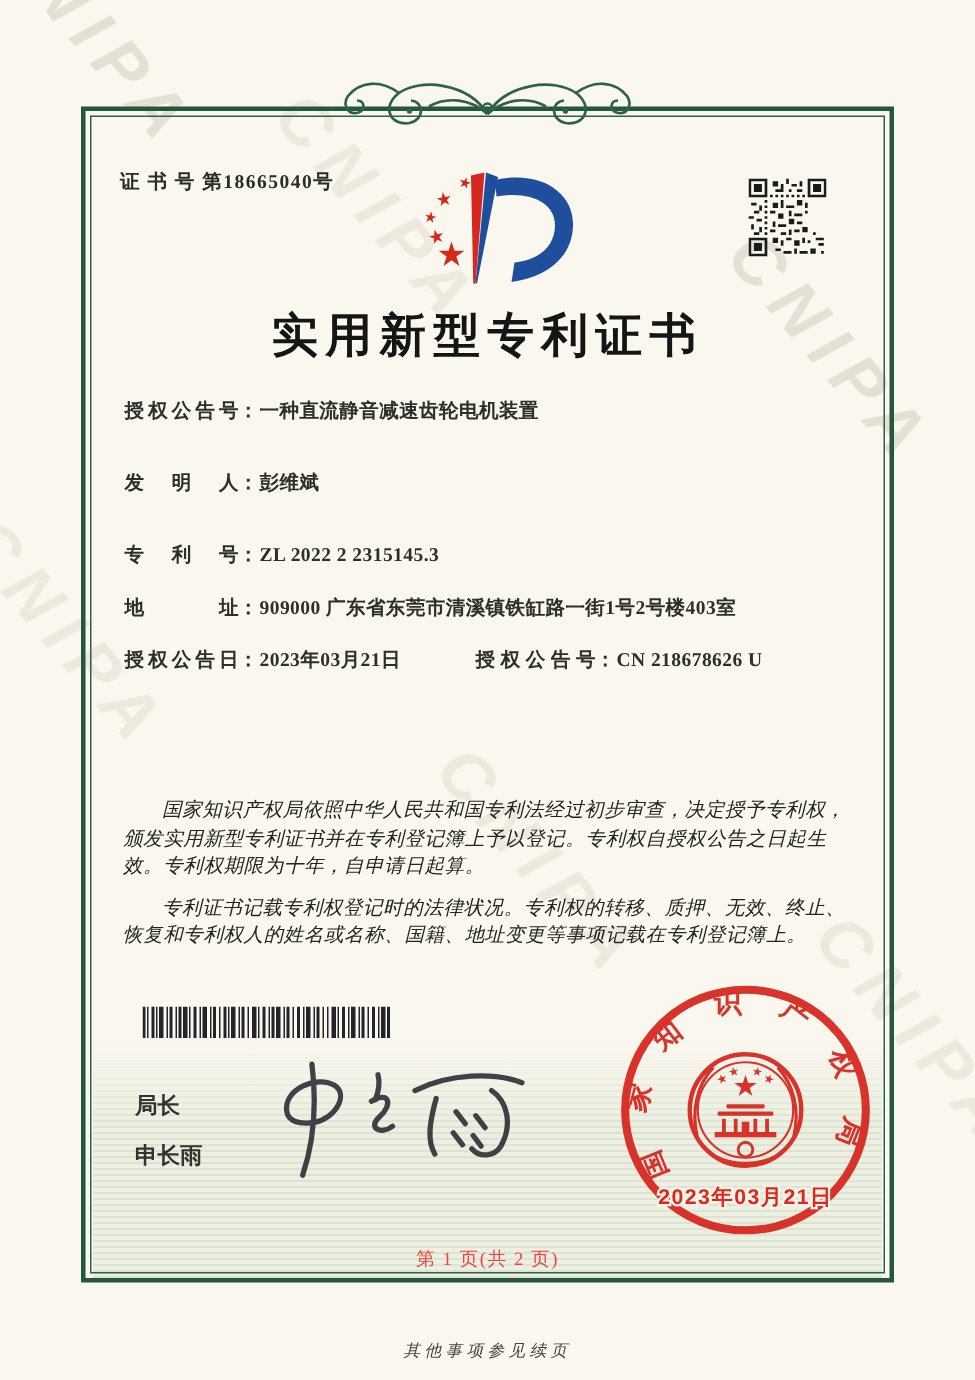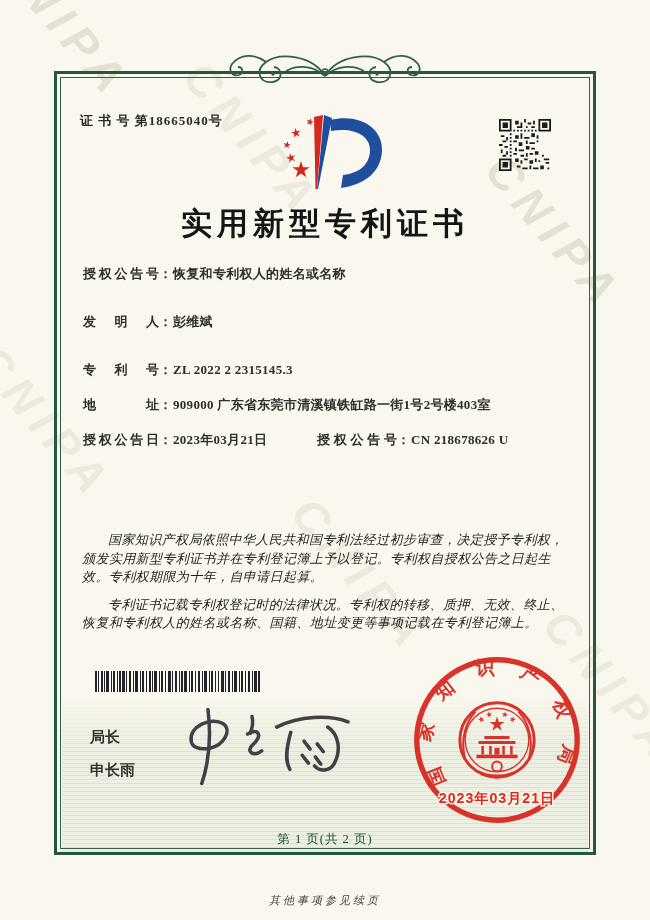--- a/index.html
+++ b/index.html
@@ -57,21 +57,21 @@
   .paras p + p{margin-top:9px;}
   
   .barcode{position:absolute;left:95px;top:671px;z-index:2;}
   .signer{position:absolute;left:90px;top:728px;z-index:3;
     font-family:"Liberation Sans","DejaVu Sans",sans-serif;font-weight:bold;
     font-size:15px;color:#33332f;}
   .signer .line2{margin-top:14px;}
   .signature{position:absolute;left:178px;top:700px;z-index:3;}
   .seal{position:absolute;left:407px;top:650px;z-index:3;}
   .page-info{position:absolute;left:0;top:831px;width:100%;text-align:center;
-    font-size:12.5px;color:#14532d;z-index:2;letter-spacing:1px;}
+    font-size:12.5px;color:#ef4444;z-index:2;letter-spacing:1px;}
   .cont-note{position:absolute;left:0;top:893px;width:100%;text-align:center;
     font-size:11px;font-style:italic;letter-spacing:3px;color:#44443c;z-index:2;}
 </style>
 </head>
 <body>
 
 <div class="page">
 
   <svg width="0" height="0" style="position:absolute">
     <defs>
@@ -129,21 +129,21 @@
       <path d="M1 9h2v1H1z M4 10h1v2H4z M2 12h2v1H2z M0 14h2v1H0z M3 15h2v1H3z M1 17h1v2H1z M4 18h1v2H4z M2 20h2v1H2z"></path>
       <path d="M9 9h2v2H9z M12 8h1v3h-1z M14 10h3v1h-3z M18 8h2v2h-2z M21 9h1v2h-1z M8 12h2v1H8z M11 13h2v2h-2z M15 12h1v2h-1z M17 13h3v1h-3z M21 12h1v1h-1z M9 16h1v2H9z M11 17h3v1h-3z M15 15h2v2h-2z M18 16h2v1h-2z M20 18h2v2h-2z M8 19h2v1H8z M12 20h2v1h-2z M15 19h1v2h-1z M17 19h2v1h-2z"></path>
       <path d="M9 22h2v2H9z M12 23h1v2h-1z M14 22h2v1h-2z M17 23h2v2h-2z M20 22h1v2h-1z M10 26h2v1h-2z M13 27h3v1h-3z M17 26h1v2h-1z M19 27h3v1h-3z M23 26h2v2h-2z M22 23h1v1h-1z M25 22h3v1h-3z M26 24h2v1h-2z M24 20h1v1h-1z M27 27h1v1h-1z"></path>
     </g>
   </svg>
 
   <div class="title">实用新型专利证书</div>
 
   <div class="fields">
     <div class="field-row">
-      <span class="flabel">授权公告号</span><span class="fcolon">：</span><span class="fvalue">恢复和专利权人的姓名或名称</span>
+      <span class="flabel">授权公告号</span><span class="fcolon">：</span><span class="fvalue">一种直流静音减速齿轮电机装置</span>
     </div>
     <div class="field-row">
       <span class="flabel">发明人</span><span class="fcolon">：</span><span class="fvalue">彭维斌</span>
     </div>
     <div class="field-row">
       <span class="flabel">专利号</span><span class="fcolon">：</span><span class="fvalue">ZL 2022 2 2315145.3</span>
     </div>
     <div class="field-row">
       <span class="flabel">地址</span><span class="fcolon">：</span><span class="fvalue">909000 广东省东莞市清溪镇铁缸路一街1号2号楼403室</span>
     </div>

